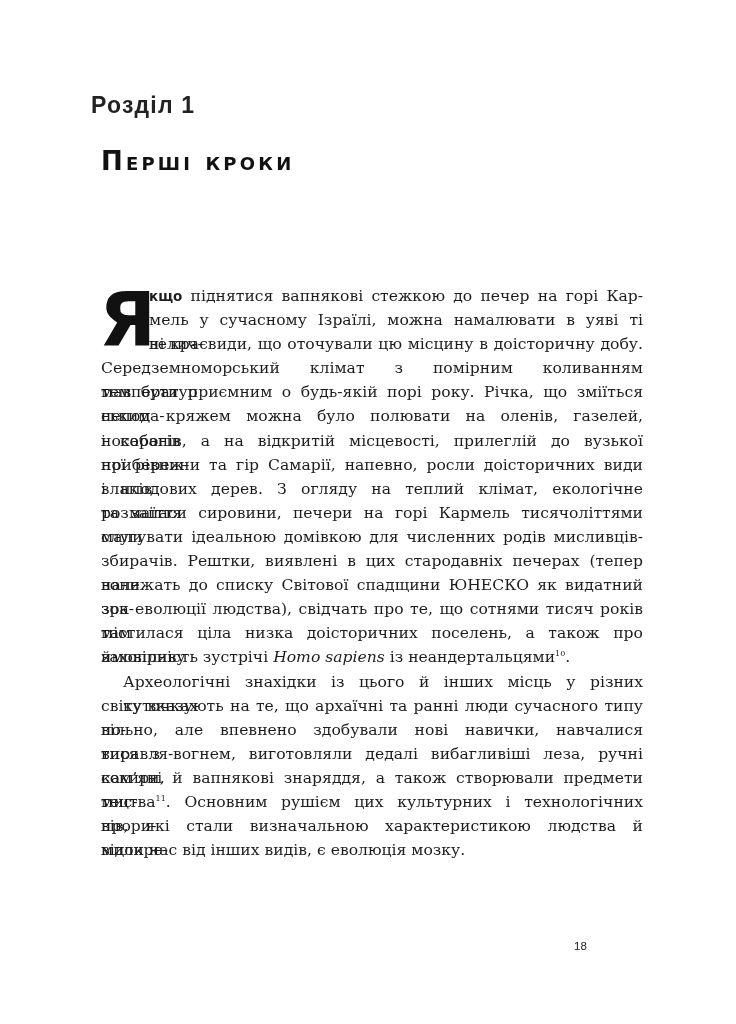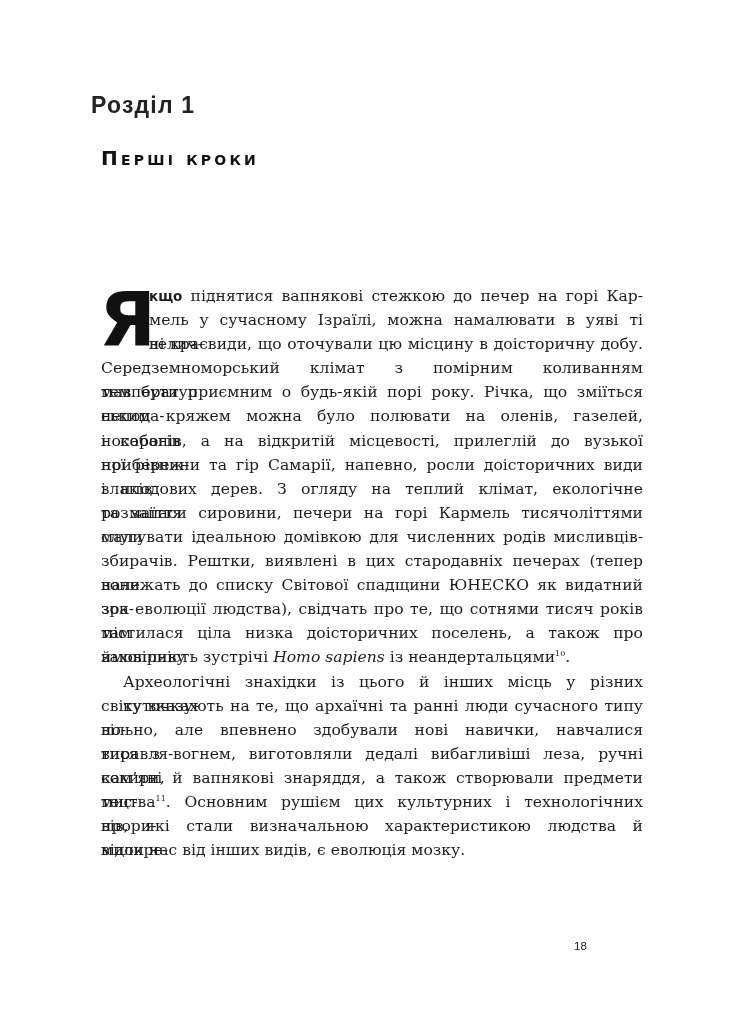--- a/index.html
+++ b/index.html
@@ -7,21 +7,21 @@
     width: 736px; height: 1024px; background: #ffffff; position: relative; overflow: hidden;
     color: #1a1a1a;
   }
   .chapter-label {
     position: absolute; left: 91px; top: 92px;
     font-family: "Liberation Sans", sans-serif; font-size: 23px; letter-spacing: 1.2px;
     color: #222; font-weight: bold;
   }
   .chapter-title {
     position: absolute; left: 101px; top: 146px;
-    font-family: "DejaVu Sans", sans-serif; font-weight: bold; font-size: 20px;
+    font-family: "DejaVu Sans", sans-serif; font-weight: bold; font-size: 26px;
     letter-spacing: 3.2px; color: #111; font-variant: small-caps; margin: 0;
   }
   .body-text {
     position: absolute; left: 101px; top: 284px; width: 542px;
     font-family: "DejaVu Serif", serif; font-size: 15.6px; line-height: 24.1px; color: #1d1d1d;
   }
   .line {
     display: block; text-align: justify; text-align-last: justify; white-space: nowrap;
     height: 24.1px; overflow: visible;
   }

